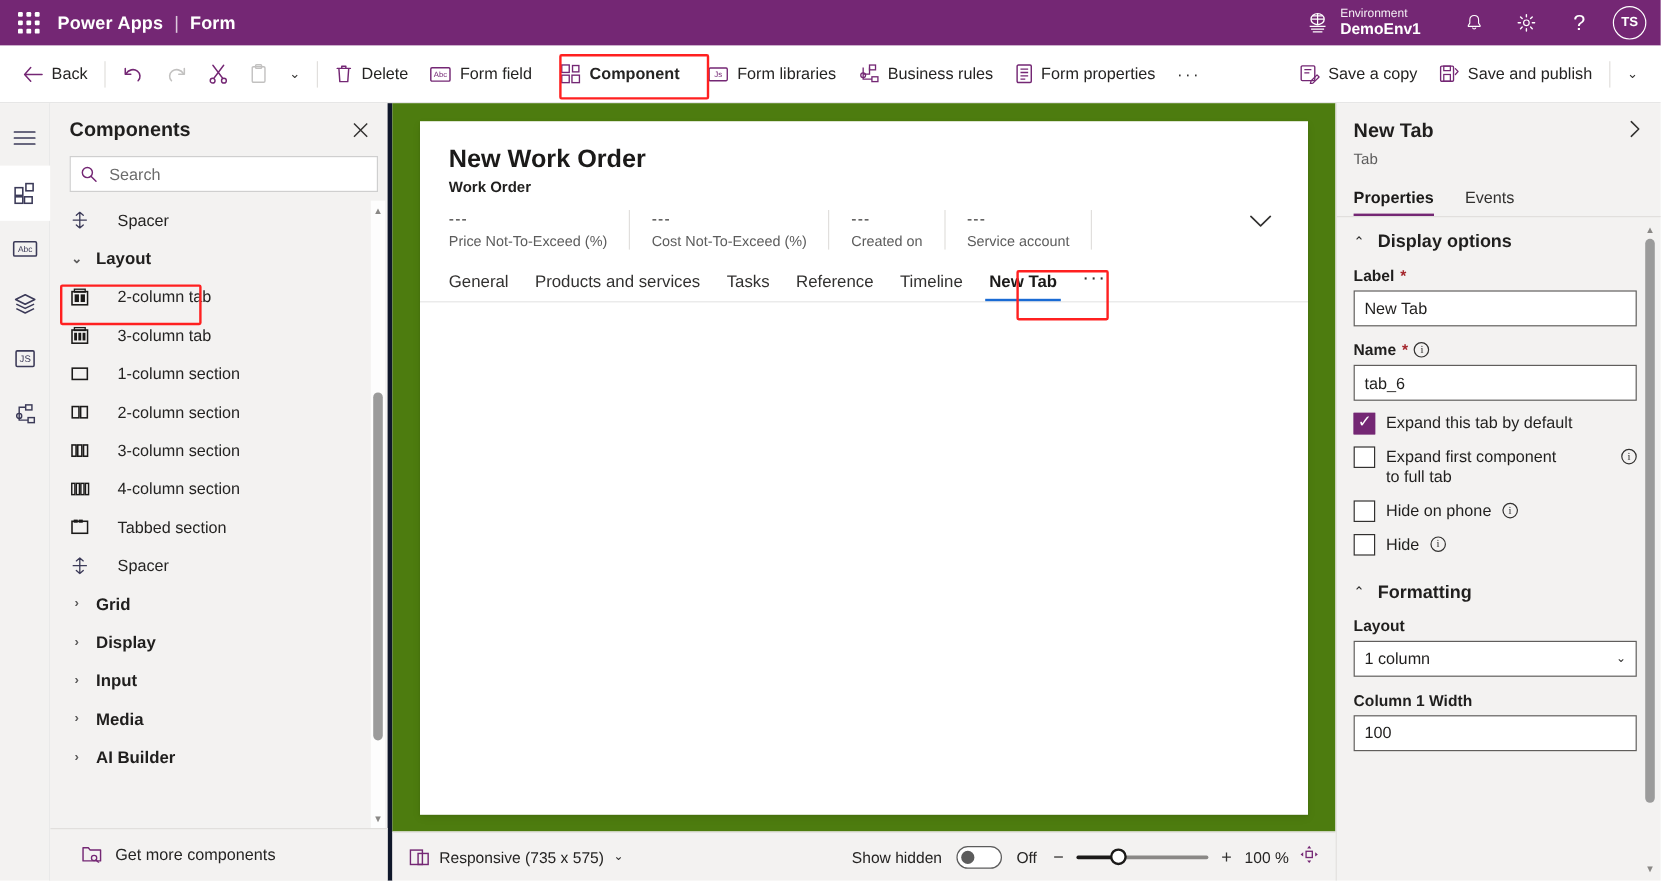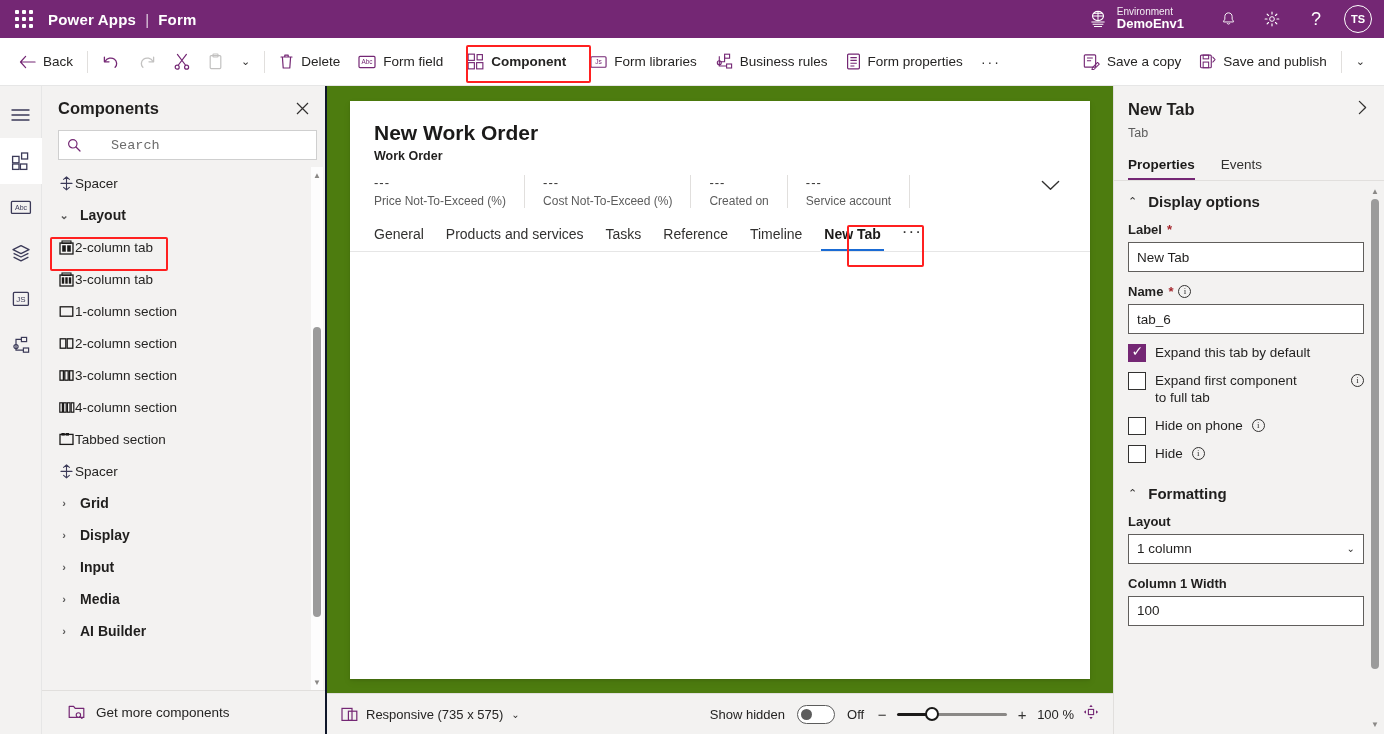--- a/index.html
+++ b/index.html
@@ -70,48 +70,48 @@
   }
   .rail-btn {
     width: 42px; height: 46px; display: flex; align-items: center; justify-content: center;
     cursor: pointer; color: #3b3a58;
   }
   .rail-btn.active { background: #fff; }
 
   
   .panel {
     position: absolute; left: 42px; top: 86px; width: 285px; height: 648px;
-    background: #f3f2f1; border-right: 2px solid #0f172a;
+    background: #f3f2f1; border-right: 4px solid #0f172a;
     display: flex; flex-direction: column;
   }
   .panel-head {
     height: 44px; display: flex; align-items: center; padding: 0 8px 0 16px;
   }
   .panel-title { font-size: 16.5px; font-weight: bold; color: #201f1e; }
   .panel-close {
     margin-left: auto; width: 30px; height: 30px; display: flex;
     align-items: center; justify-content: center; cursor: pointer;
     font-size: 15px; color: #323130;
   }
   .search-wrap { padding: 0 8px 7px 16px; }
   .search-box {
     height: 30px; background: #fff; border: 1px solid #cfcfcf;
     display: flex; align-items: center; gap: 8px; padding: 0 8px;
   }
   .search-box input {
     border: 0; outline: 0; flex: 1; font-size: 13.5px; color: #323130;
-    font-family: Liberation Mono, monospace; background: transparent; margin-left: 20px;
+    font-family: Liberation Sans, sans-serif; background: transparent;
   }
   .search-box input::placeholder { color: #6b6b6b; }
   .comp-list {
     flex: 1; overflow: hidden; position: relative; padding-left: 8px;
   }
   .comp-scrollarea { position: absolute; inset: 0 14px 0 8px; overflow: hidden; }
   .comp-item {
-    display: flex; align-items: center; gap: 0; height: 32px;
+    display: flex; align-items: center; gap: 23px; height: 32px;
     padding-left: 8px; font-size: 13.5px; color: #252423; cursor: pointer;
     position: relative;
   }
   .comp-group {
     display: flex; align-items: center; gap: 10px; height: 32px;
     padding-left: 8px; font-size: 14px; font-weight: bold; color: #201f1e; cursor: pointer;
   }
   .comp-icon { width: 17px; display: inline-flex; justify-content: center; align-items: center; }
   .chev { width: 12px; display: inline-flex; justify-content: center; color: #5a5a5a; font-size: 11px; }
   .panel-scroll {

